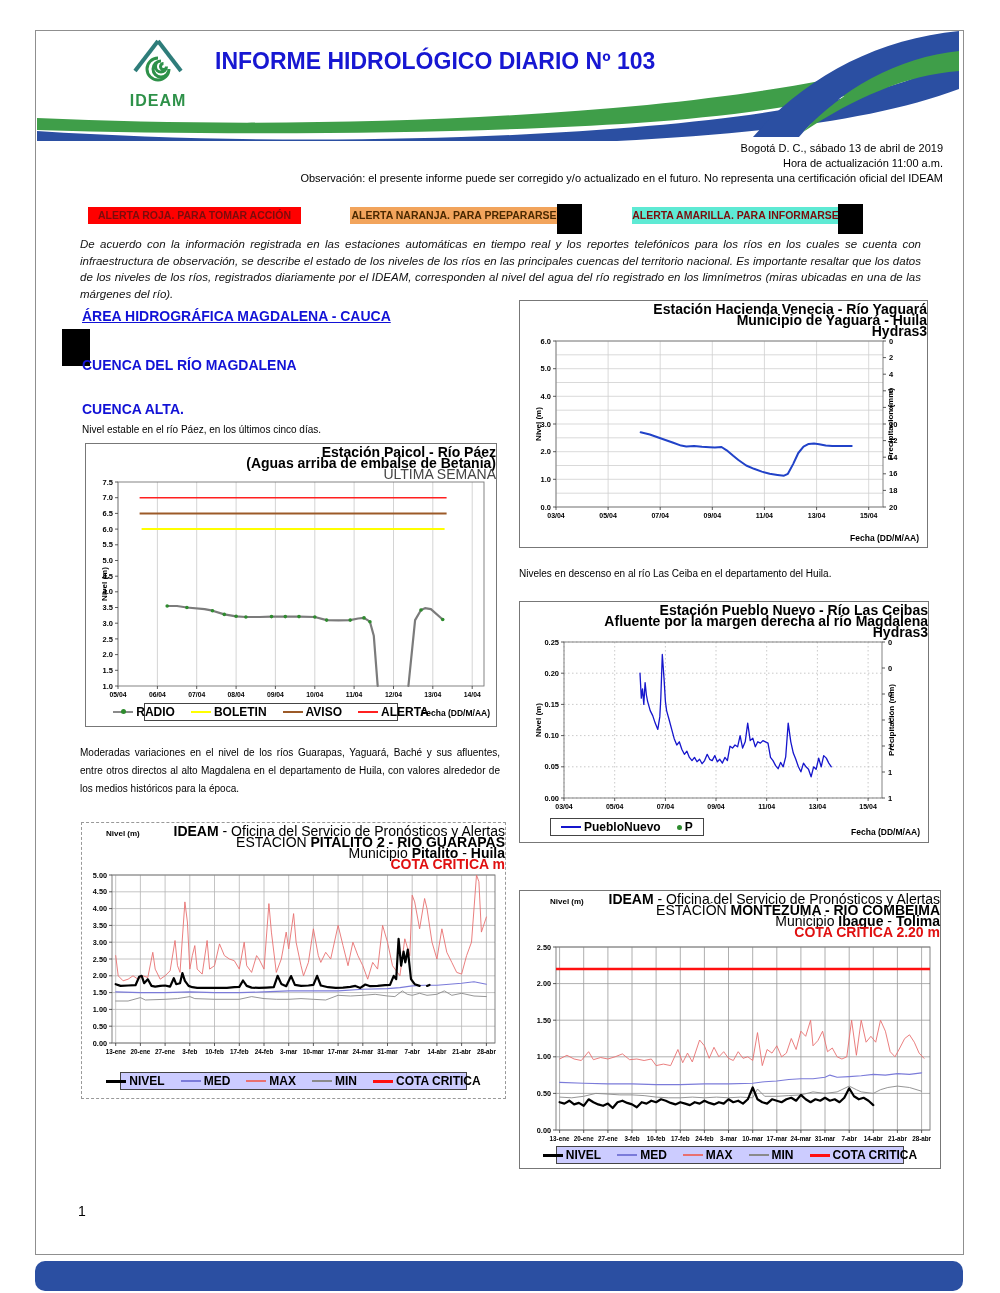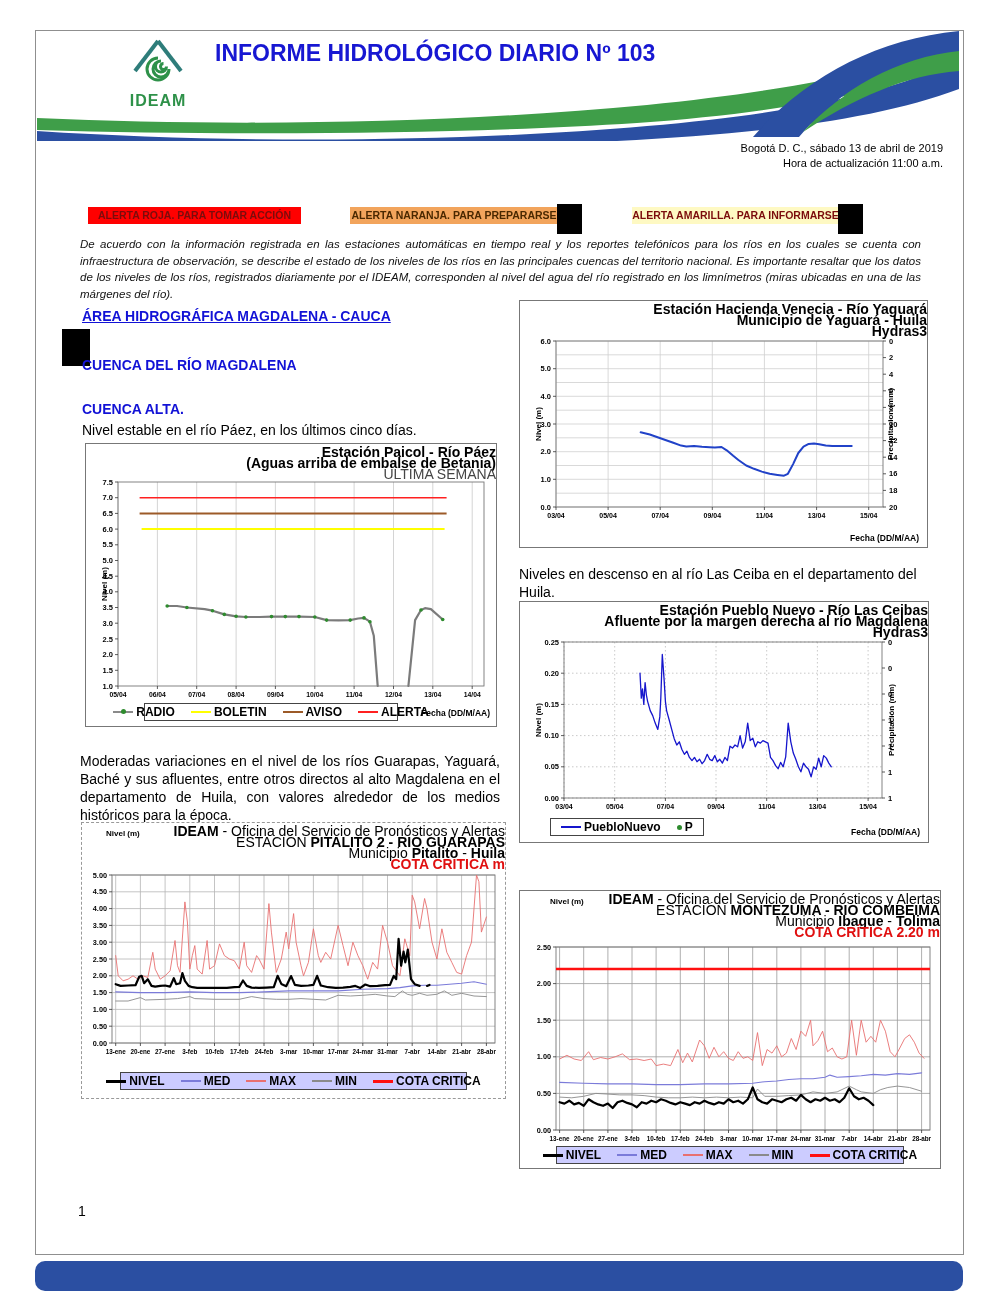--- a/index.html
+++ b/index.html
@@ -1,31 +1,31 @@
 <!DOCTYPE html>
 <html><head>
 <meta charset="utf-8">
 <style>
   html,body{margin:0;padding:0;background:#fff;}
   .canvas{position:relative;width:1000px;height:1293px;background:#fff;overflow:hidden;
           font-family:"Liberation Sans",sans-serif;color:#000;}
   .abs{position:absolute;}
   .page-border{left:35px;top:30px;width:927px;height:1223px;border:1px solid #8f8f8f;}
-  .title{left:215px;top:40px;font-size:23px;font-weight:bold;color:#1717d2;white-space:nowrap;}
+  .title{left:215px;top:48px;font-size:23px;font-weight:bold;color:#1717d2;white-space:nowrap;}
   .logo{left:106px;top:38px;width:104px;height:80px;text-align:center;}
   .logo .txt{font-size:16px;font-weight:bold;color:#2e9149;letter-spacing:1px;margin-top:-2px;}
   .dateblock{right:57px;top:141px;text-align:right;font-size:11px;line-height:15px;color:#000;}
   .alert{top:207px;height:17px;line-height:17px;font-size:10.5px;font-weight:bold;
          text-align:center;white-space:nowrap;}
   .redact{background:#000;}
   .intro{left:80px;top:236px;width:841px;font-size:11.5px;font-style:italic;
          line-height:16.5px;text-align:justify;color:#111;}
   .h-blue{font-size:14px;font-weight:bold;color:#1212d6;white-space:nowrap;}
   .underl{text-decoration:underline;}
-  .note{font-size:14px;color:#000;line-height:18px;}
+  .note{font-size:10px;color:#000;line-height:18px;}
   .chart{position:absolute;background:#fff;border:1px solid #777;}
   .chart.dashedb{border:1px dashed #999;}
   .chart svg{position:absolute;left:0;top:0;}
   .chart svg text{font-family:"Liberation Sans",sans-serif;fill:#000;}
   .ct{position:absolute;left:0;right:0;top:3px;text-align:right;font-size:14px;line-height:11px;}
   .ylab,.yrlab{position:absolute;font-size:8px;font-weight:bold;white-space:nowrap;}
   .corner{position:absolute;font-size:8px;font-weight:bold;}
   .xlab{position:absolute;font-size:8.5px;font-weight:bold;white-space:nowrap;}
   .leg{position:absolute;display:flex;align-items:center;justify-content:center;gap:16px;
        font-size:12px;font-weight:bold;height:16px;white-space:nowrap;}
@@ -57,38 +57,39 @@
       <path d="M35,20 a11,11 0 1,0 11,11 a8,8 0 1,1 -8,-8 a5.5,5.5 0 1,0 5.5,5.5 a3,3 0 1,1 -3,-3" stroke="#2e9149" stroke-width="3" fill="none"></path>
     </svg>
     <div class="txt">IDEAM</div>
   </div>
 
   <div class="abs title">INFORME HIDROLÓGICO DIARIO Nº 103</div>
 
   <div class="abs dateblock">
     <div>Bogotá D. C., sábado 13 de abril de 2019</div>
     <div>Hora de actualización 11:00 a.m.</div>
+    <div>Observación: el presente informe puede ser corregido y/o actualizado en el futuro. No representa una certificación oficial del IDEAM</div>
   </div>
 
   <div class="abs alert alert-chip" style="left: 88px; width: 213px; background: rgb(255, 0, 0); color: rgb(123, 12, 12);">ALERTA ROJA. PARA TOMAR ACCIÓN</div>
   <div class="abs alert alert-chip" style="left: 350px; width: 208px; background: rgb(242, 164, 92); color: rgb(74, 40, 0);">ALERTA NARANJA. PARA PREPARARSE</div>
-  <div class="abs alert alert-chip" style="left: 632px; width: 207px; background: #fef9c3; color: rgb(123, 12, 12);">ALERTA AMARILLA. PARA INFORMARSE</div>
+  <div class="abs alert alert-chip" style="left: 632px; width: 207px; background: #5eead4; color: rgb(123, 12, 12);">ALERTA AMARILLA. PARA INFORMARSE</div>
 
   <div class="abs redact" style="left:557px;top:204px;width:25px;height:30px;"></div>
   <div class="abs redact" style="left:838px;top:204px;width:25px;height:30px;"></div>
   <div class="abs redact" style="left:62px;top:329px;width:28px;height:37px;"></div>
 
   <div class="abs intro">De acuerdo con la información registrada en las estaciones automáticas en tiempo real y los reportes telefónicos para los ríos en los cuales se cuenta con infraestructura de observación, se describe el estado de los niveles de los ríos en las principales cuencas del territorio nacional. Es importante resaltar que los datos de los niveles de los ríos, registrados diariamente por el IDEAM, corresponden al nivel del agua del río registrado en los limnímetros (miras ubicadas en una de las márgenes del río).</div>
 
   <div class="abs h-blue underl" style="left:82px;top:308px;">ÁREA HIDROGRÁFICA MAGDALENA - CAUCA</div>
   <div class="abs h-blue" style="left:82px;top:357px;">CUENCA DEL RÍO MAGDALENA</div>
   <div class="abs h-blue" style="left:82px;top:401px;">CUENCA ALTA.</div>
 
   <div class="abs note" style="left:82px;top:421px;width:420px;">Nivel estable en el río Páez, en los últimos cinco días.</div>
-  <div class="abs note" style="left:80px;top:744px;width:420px;text-align:justify;margin-top:8px;">Moderadas variaciones en el nivel de los ríos Guarapas, Yaguará, Baché y sus afluentes, entre otros directos al alto Magdalena en el departamento de Huila, con valores alrededor de los medios históricos para la época.</div>
+  <div class="abs note" style="left:80px;top:744px;width:420px;text-align:justify;">Moderadas variaciones en el nivel de los ríos Guarapas, Yaguará, Baché y sus afluentes, entre otros directos al alto Magdalena en el departamento de Huila, con valores alrededor de los medios históricos para la época.</div>
   <div class="abs note" style="left:519px;top:565px;width:416px;">Niveles en descenso en al río Las Ceiba en el departamento del Huila.</div>
 
   <div class="chart" id="ch0" style="left: 85px; top: 443px; width: 410px; height: 282px;">
       <svg width="410" height="282" viewBox="0 0 410 282">
         <line x1="32" y1="38" x2="32" y2="242" stroke="#c9c9c9" stroke-width="0.8"></line>
         <line x1="71.4" y1="38" x2="71.4" y2="242" stroke="#c9c9c9" stroke-width="0.8"></line>
         <line x1="110.7" y1="38" x2="110.7" y2="242" stroke="#c9c9c9" stroke-width="0.8"></line>
         <line x1="150.1" y1="38" x2="150.1" y2="242" stroke="#c9c9c9" stroke-width="0.8"></line>
         <line x1="189.4" y1="38" x2="189.4" y2="242" stroke="#c9c9c9" stroke-width="0.8"></line>
         <line x1="228.8" y1="38" x2="228.8" y2="242" stroke="#c9c9c9" stroke-width="0.8"></line>

